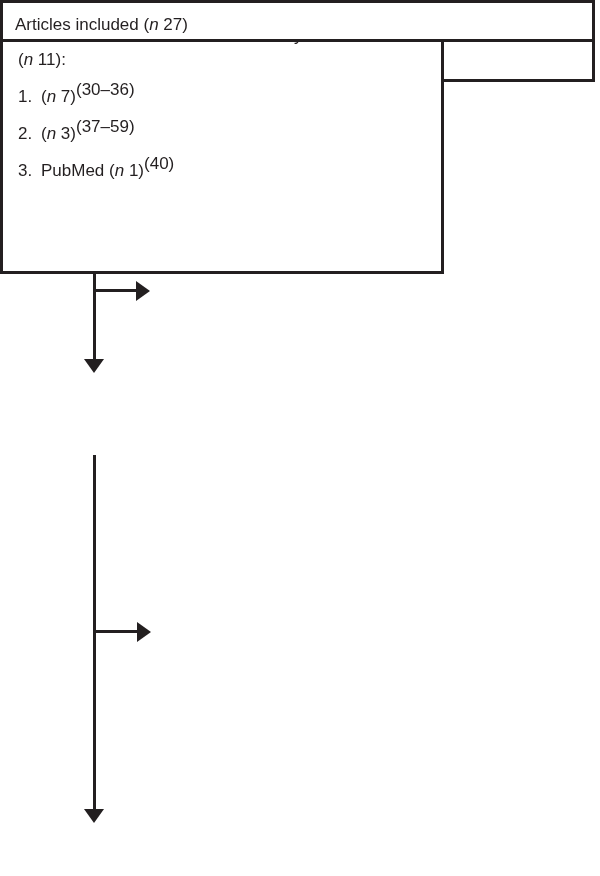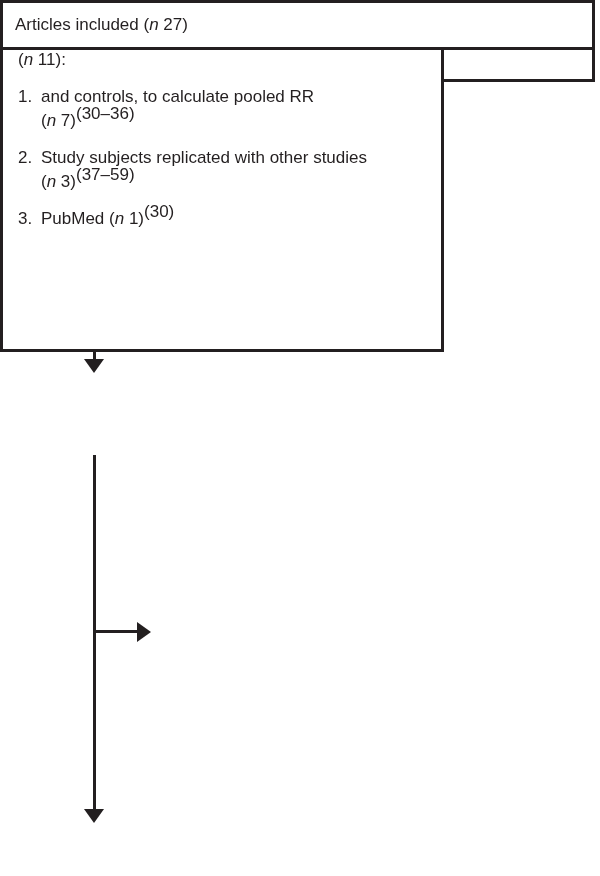--- a/index.html
+++ b/index.html
@@ -36,22 +36,22 @@
   .it{font-style:italic;}
   .sup{font-size:17px;position:relative;top:-7px;letter-spacing:0;}
   .li{display:flex;margin-top:13px;}
   .num{width:23px;flex:none;}
   .libody{flex:1;}
   
   #box-identified  {left:2;  top:2;  width:595px;height:81px; padding:10px 12px;}
   #box-screened    {left:2;  top:148;width:595px;height:78px; padding:13px 12px;}
   #box-excl-screen {left:150;top:259;width:443px;height:82px; padding:13px 14px;}
   #box-potential   {left:2;  top:373;width:595px;height:82px; padding:13px 12px;}
-  #box-excl-meta   {left:151;top:503;width:444px;height:352px;padding:21px 12px 12px 15px;}
-  #box-included    {left:2;  top:823;width:595px;height:50px; padding:10px 12px;}
+  #box-excl-meta   {left:151;top:503;width:444px;height:274px;padding:21px 12px 12px 15px;}
+  #box-included    {left:2;  top:823;width:595px;height:42px; padding:10px 12px;}
   
   #v1{left:93px;top:85px; width:3px;height:50px;}
   #v1-head{left:84px;top:134px;}
   #v2{left:93px;top:226px;width:3px;height:134px;}
   #v2-head{left:84px;top:359px;}
   #h1{left:94px;top:289px;width:43px;height:3px;}
   #h1-head{left:136px;top:281px;}
   #v3{left:93px;top:455px;width:3px;height:355px;}
   #v3-head{left:84px;top:809px;}
   #h2{left:94px;top:630px;width:43px;height:3px;}
@@ -105,35 +105,33 @@
 
   <div class="box" id="box-excl-meta">
     <div>
         <div class="tline"><span>Articles excluded from the meta-analysis</span></div>
         <div class="tline"><span>(</span><span class="it">n</span><span> 11):</span></div>
       </div>
     <div>
         <div class="li">
           <span class="num">1.</span>
           <div class="libody">
-            <div class="tline"><span>and controls, to calculate pooled RR</span></div>
             <div class="tline"><span>(</span><span class="it">n</span><span> 7)</span><span class="sup">(30–36)</span></div>
           </div>
         </div>
         <div class="li">
           <span class="num">2.</span>
           <div class="libody">
-            <div class="tline"><span>Study subjects replicated with other studies</span></div>
             <div class="tline"><span>(</span><span class="it">n</span><span> 3)</span><span class="sup">(37–59)</span></div>
           </div>
         </div>
         <div class="li">
           <span class="num">3.</span>
           <div class="libody">
-            <div class="tline"><span>PubMed (</span><span class="it">n</span><span> 1)</span><span class="sup">(30)</span></div>
+            <div class="tline"><span>PubMed (</span><span class="it">n</span><span> 1)</span><span class="sup">(40)</span></div>
           </div>
         </div>
       </div>
   </div>
 
   <div class="box" id="box-included">
     <div>
         <div class="tline"><span>Articles included (</span><span class="it">n</span><span> 27)</span></div>
       </div>
   </div>

